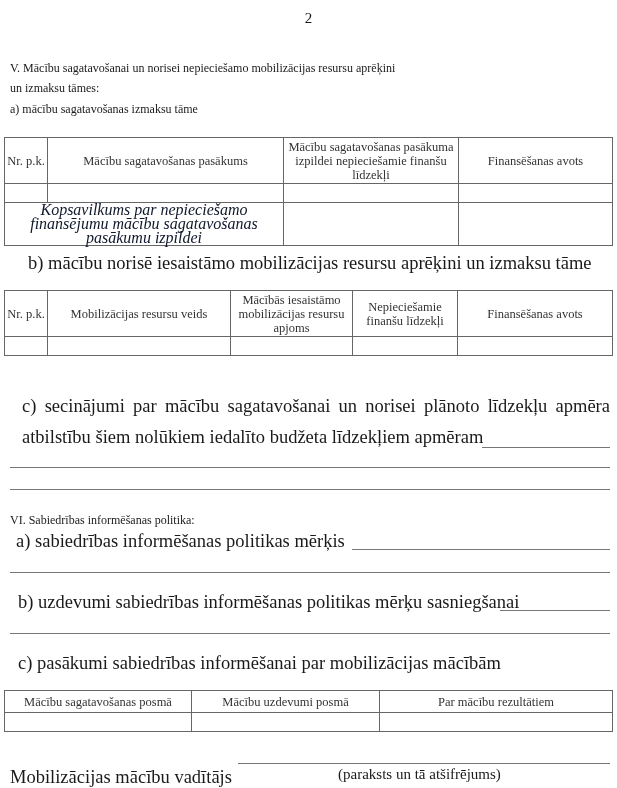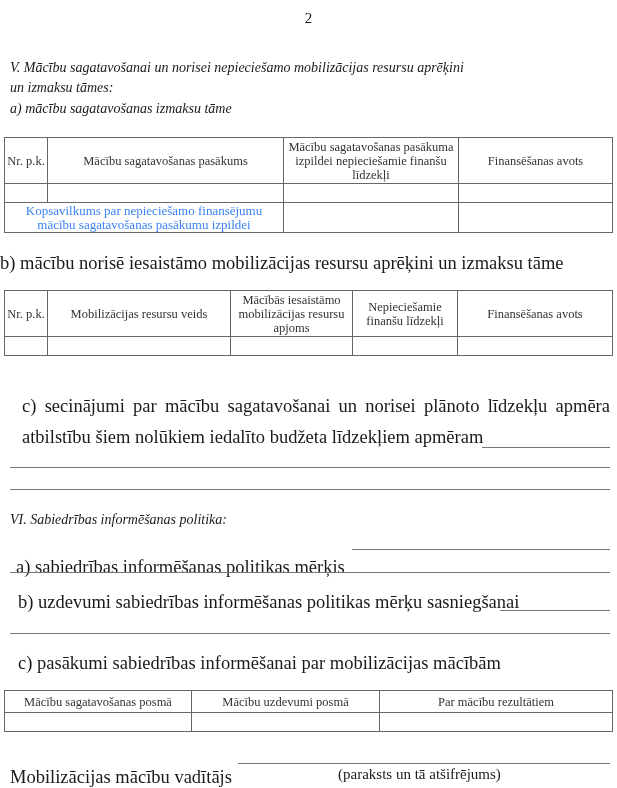--- a/index.html
+++ b/index.html
@@ -1,20 +1,20 @@
 <!DOCTYPE html>
 <html><head>
 <meta charset="utf-8">
 <style>
   html, body { margin:0; padding:0; background:#ffffff; }
   body { width:617px; height:788px; position:relative; overflow:hidden;
          font-family:"Liberation Serif","DejaVu Serif",serif; color:#1a1a1a; }
   .abs { position:absolute; white-space:nowrap; }
   .pnum { left:0; width:617px; text-align:center; top:10px; font-size:15px; }
-  .h { font-size:14px; line-height:20px; left:10px;font-style:italic; }
+  .h { font-size:12px; line-height:20px; left:10px; }
   .sub { font-size:18.5px; line-height:20px; }
   .line { position:absolute; height:0; border-top:1px solid #777; }
   table.grid { position:absolute; border-collapse:collapse; table-layout:fixed; font-size:12.5px; line-height:14px; color:#333; }
   table.grid td { border:1px solid #666; text-align:center; vertical-align:middle; padding:0 2px; white-space:normal; }
   .justify { text-align:justify; text-align-last:justify; }
   .caption { font-size:15px; }
 </style>
 </head>
 <body>
 
@@ -38,28 +38,28 @@
     <td>Mācību sagatavošanas pasākuma izpildei nepieciešamie finanšu līdzekļi</td>
     <td>Finansēšanas avots</td>
   </tr>
   <tr style="height:19px">
     <td></td>
     <td></td>
     <td></td>
     <td></td>
   </tr>
   <tr style="height:30px">
-    <td colspan="2" style="font-size:13px; color:#3b82f6;">Kopsavilkums par nepieciešamo finansējumu mācību sagatavošanas pasākumu izpildei</td>
+    <td colspan="2" style="font-size:16px; color:#0f172a;font-style:italic;">Kopsavilkums par nepieciešamo finansējumu mācību sagatavošanas pasākumu izpildei</td>
     <td></td>
     <td></td>
   </tr>
 </tbody>
   </table>
 
-<div class="abs sub" style="left:0; top:253px;text-align:right;">b) mācību norisē iesaistāmo mobilizācijas resursu aprēķini un izmaksu tāme</div>
+<div class="abs sub" style="left:28px; top:253px;text-align:right;">b) mācību norisē iesaistāmo mobilizācijas resursu aprēķini un izmaksu tāme</div>
 
 <table class="grid" style="left:4px; top:290px; width:608px;">
   <colgroup>
       <col style="width:43px">
       <col style="width:183px">
       <col style="width:122px">
       <col style="width:105px">
       <col style="width:155px">
     </colgroup>
   <tbody>
@@ -80,21 +80,21 @@
 </tbody>
   </table>
 
 <div class="abs sub justify" style="left:22px; top:396px; width:588px;">c) secinājumi par mācību sagatavošanai un norisei plānoto līdzekļu apmēra</div>
 <div class="abs sub" style="left:22px; top:427px;">atbilstību šiem nolūkiem iedalīto budžeta līdzekļiem apmēram</div>
 <div class="line" style="left:482px; top:447px; width:128px;"></div>
 <div class="line" style="left:10px; top:467px; width:600px;"></div>
 <div class="line" style="left:10px; top:489px; width:600px;"></div>
 
 <div class="abs h" style="top:510px;">VI. Sabiedrības informēšanas politika:</div>
-<div class="abs sub" style="left:16px; top:557px;">a) sabiedrības informēšanas politikas mērķis</div>
+<div class="abs sub" style="left:16px; top:531px;">a) sabiedrības informēšanas politikas mērķis</div>
 <div class="line" style="left:352px; top:549px; width:258px;"></div>
 <div class="line" style="left:10px; top:572px; width:600px;"></div>
 
 <div class="abs sub" style="left:18px; top:592px;">b) uzdevumi sabiedrības informēšanas politikas mērķu sasniegšanai</div>
 <div class="line" style="left:500px; top:610px; width:110px;"></div>
 <div class="line" style="left:10px; top:633px; width:600px;"></div>
 
 <div class="abs sub" style="left:18px; top:653px;">c) pasākumi sabiedrības informēšanai par mobilizācijas mācībām</div>
 
 <table class="grid" style="left:4px; top:690px; width:608px;">

